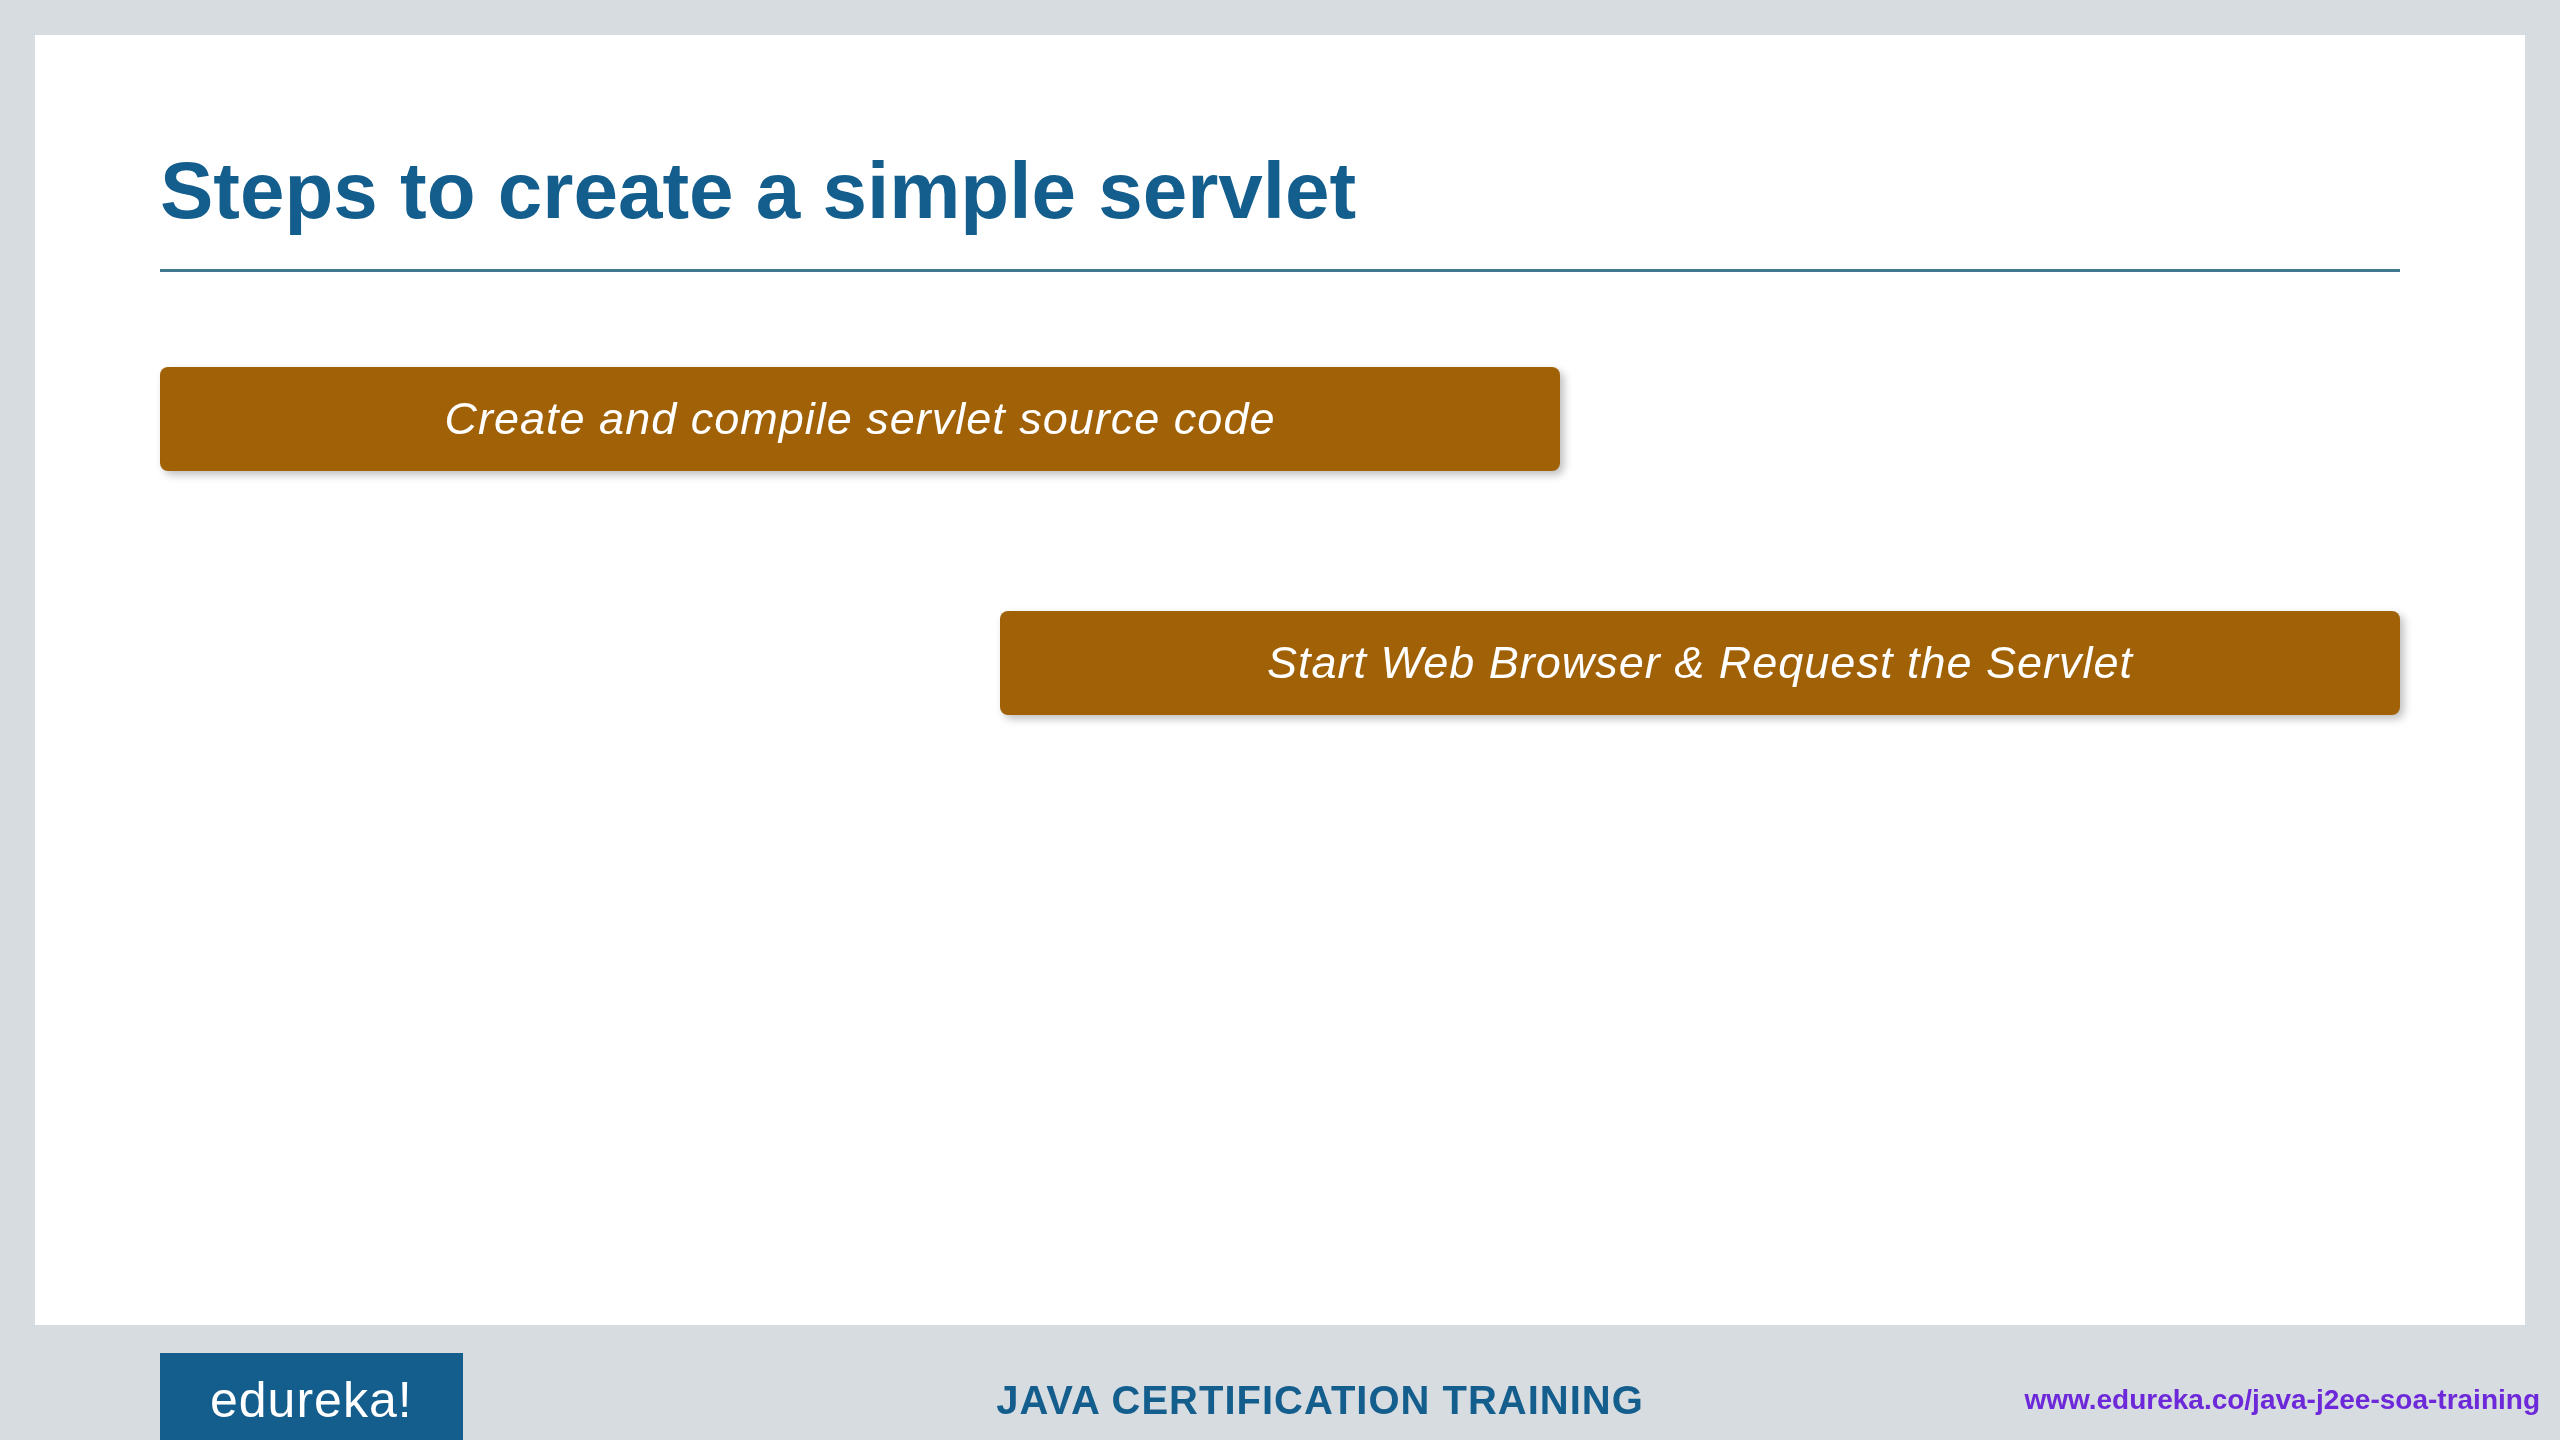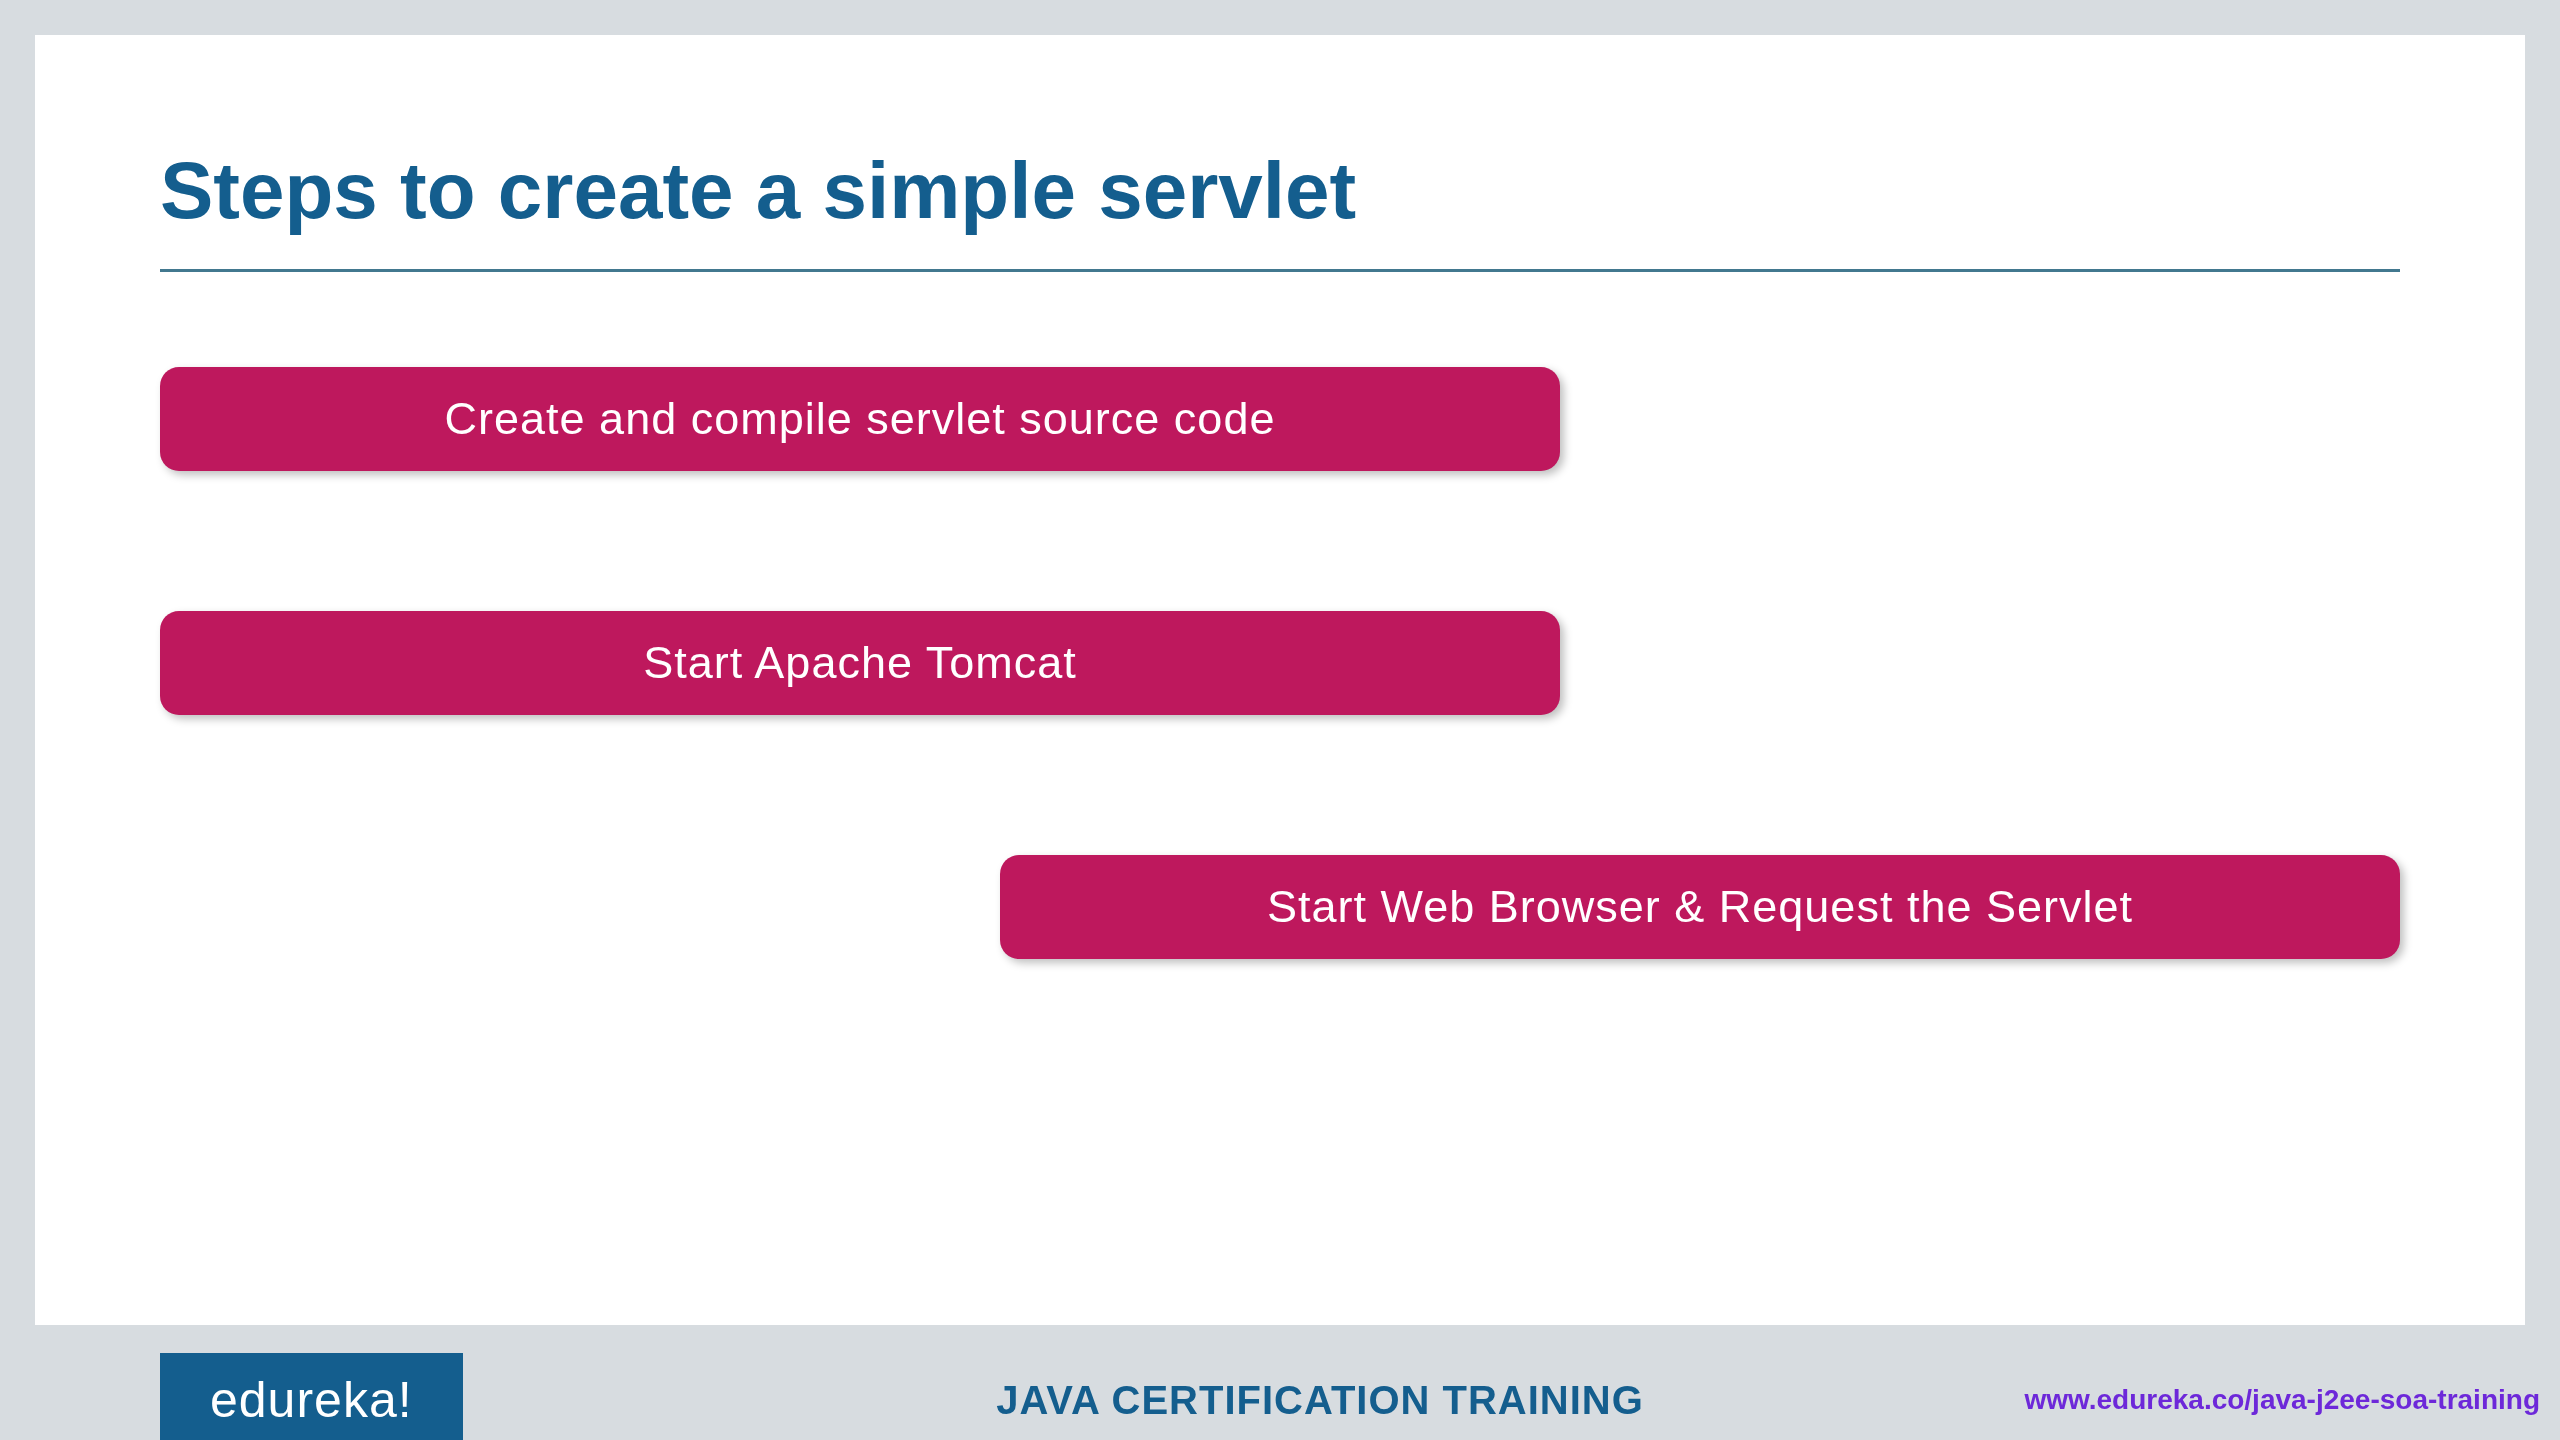--- a/index.html
+++ b/index.html
@@ -24,29 +24,30 @@
       font-weight: 700;
       margin-bottom: 32px;
       margin-top: 10px;
     }
     .divider {
       border: none;
       border-top: 3px solid #42788f;
       margin-bottom: 95px;
     }
     .step {
-      background: #be185d;
+      background: #a16207;
       color: #ffffff;
       font-size: 45px;
       padding: 26px 40px;
-      border-radius: 19px;
+      border-radius: 8px;
       box-shadow: 4px 4px 8px rgba(0,0,0,0.25);
       width: 1400px;
       text-align: center;
       letter-spacing: 1px;
+      font-style: italic;
     }
     .row { width: 100%; display: flex; margin-bottom: 140px; }
     .row.left { justify-content: flex-start; }
     .row.right { justify-content: flex-end; }
     .footer {
       position: absolute;
       bottom: 0;
       left: 0;
       width: 100%;
       height: 80px;
@@ -85,23 +86,20 @@
 
 <div class="slide">
   <h1 class="title">Steps to create a simple servlet</h1>
   <hr class="divider">
 
   <div class="row left">
     <div class="step">Create and compile servlet source code</div>
   </div>
 
 
-  <div class="row left">
-    <div class="step">Start Apache Tomcat</div>
-  </div>
 
   <div class="row right">
     <div class="step">Start Web Browser &amp; Request the Servlet</div>
   </div>
 </div>
 
 <div class="footer">
   <div class="logo-box">edureka!</div>
   <div class="footer-center">JAVA CERTIFICATION TRAINING</div>
   <div class="footer-right">www.edureka.co/java-j2ee-soa-training</div>

